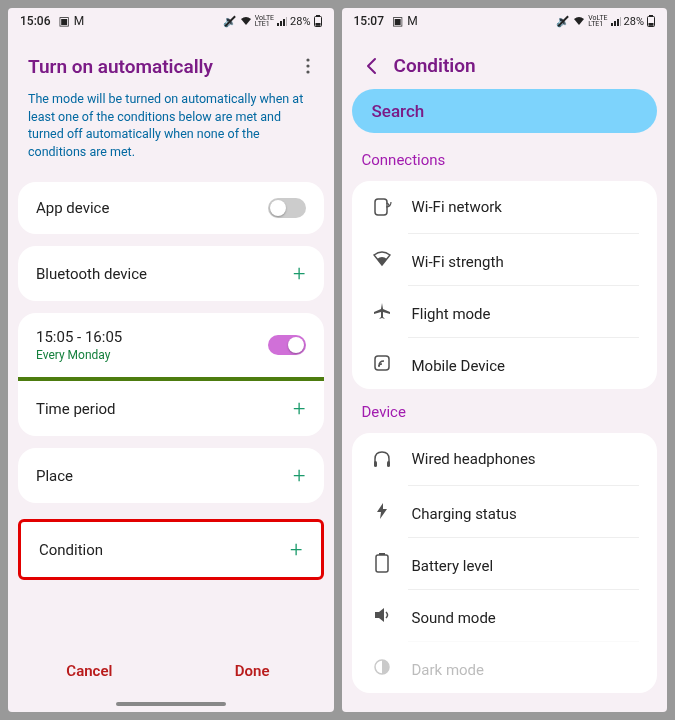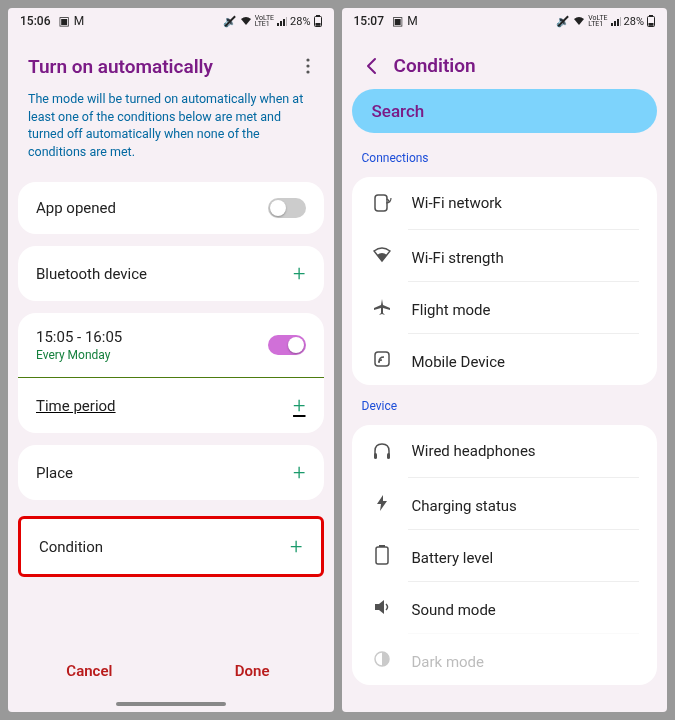--- a/index.html
+++ b/index.html
@@ -9,33 +9,33 @@
 .status-bar .time { font-weight: 500; }
 .status-bar .icons { margin-left: auto; display: flex; align-items: center; gap: 3px; font-size: 11px; }
 .notch-icons { display: flex; gap: 4px; margin-left: 8px; }
 .header { padding: 20px 20px 12px 20px; display: flex; align-items: center; }
 .header .title { color: #7b1b86; font-size: 19px; font-weight: 600; flex: 1; }
 .header .back { margin-right: 12px; color: #7b1b86; }
 .more-menu { color: #555; padding: 4px; }
 .description { color: #0369a1; font-size: 12.5px; line-height: 1.4; padding: 0 20px 16px 20px; }
 .card-group { margin: 6px 10px; background: #fff; border-radius: 18px; overflow: hidden; }
 .row { display: flex; align-items: center; padding: 15px 18px; min-height: 52px; }
-.row + .row { border-top: 1px solid #4d7c0f; text-decoration: underline; }
+.row + .row { border-top: 4px solid #4d7c0f; }
 .row-label { font-size: 15px; color: #222; flex: 1; }
 .row-sub { font-size: 12px; color: #15803d; margin-top: 2px; }
 .plus { color: #1a9a6b; font-size: 22px; font-weight: 300; }
 .toggle { width: 38px; height: 20px; border-radius: 20px; position: relative; background: #ccc; }
 .toggle::after { content: ""; width: 16px; height: 16px; background: #fff; border-radius: 50%; position: absolute; top: 2px; left: 2px; box-shadow: 0 1px 2px rgba(0,0,0,0.3); }
 .toggle.on { background: #d070d8; }
 .toggle.on::after { left: 20px; }
 .highlight { border: 3.5px solid #e20000; border-radius: 6px; }
 .footer { margin-top: auto; padding: 18px 0; display: flex; }
 .footer div { flex: 1; text-align: center; color: #b91c1c; font-size: 15px; font-weight: 600; }
 .search-box { margin: 0 10px 10px 10px; background: #7dd3fc; border-radius: 22px; padding: 12px 20px; color: #7b1b86; font-size: 17px; font-weight: 500; }
-.section-header { color: #1d4ed8; font-size: 12px; padding: 8px 20px 6px 20px; }
+.section-header { color: #a21caf; font-size: 15px; padding: 8px 20px 6px 20px; }
 .option-row { display: flex; align-items: center; padding: 14px 18px; }
 .option-row + .option-row { position: relative; align-items: flex-end; }
 .option-row + .option-row::before { content: ""; position: absolute; top: 0; left: 56px; right: 18px; height: 1px; background: #eee; }
 .option-icon { width: 24px; height: 24px; margin-right: 18px; display: flex; align-items: center; justify-content: center; opacity: 0.85; }
 .option-label { font-size: 15px; color: #222; }
 .home-indicator { width: 110px; height: 4px; background: #888; border-radius: 4px; margin: 4px auto 6px auto; }
 .mute-line { position: relative; }
 .mute-line::after { content: ""; position: absolute; width: 1.5px; height: 14px; background: currentColor; left: 50%; top: 50%; transform: translate(-50%,-50%) rotate(45deg); }
 svg { display: block; }
 </style>
@@ -84,21 +84,21 @@
           <circle cx="2" cy="8" r="1.6" fill="currentColor"></circle>
           <circle cx="2" cy="14" r="1.6" fill="currentColor"></circle>
         </svg>
     </span>
   </div>
 
   <div class="description">The mode will be turned on automatically when at least one of the conditions below are met and turned off automatically when none of the conditions are met.</div>
 
   <div class="card-group">
     <div class="row">
-      <span class="row-label">App opened</span>
+      <span class="row-label">App device</span>
       <span class="toggle"></span>
     </div>
   </div>
 
   <div class="card-group">
     <div class="row">
       <span class="row-label">Bluetooth device</span>
       <span class="plus">+</span>
     </div>
   </div>

